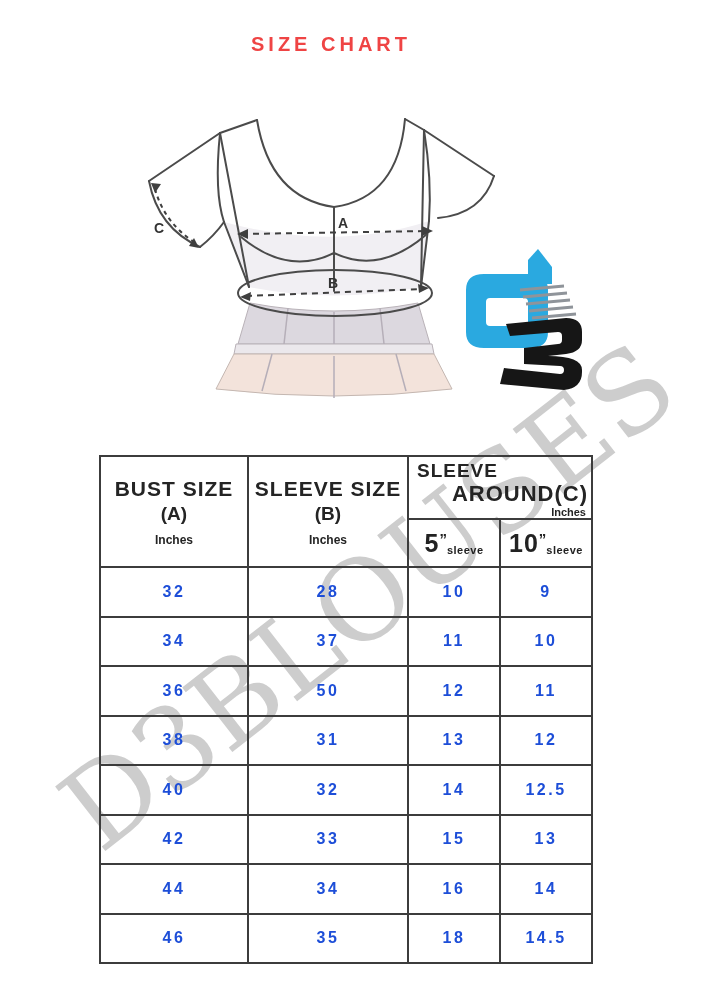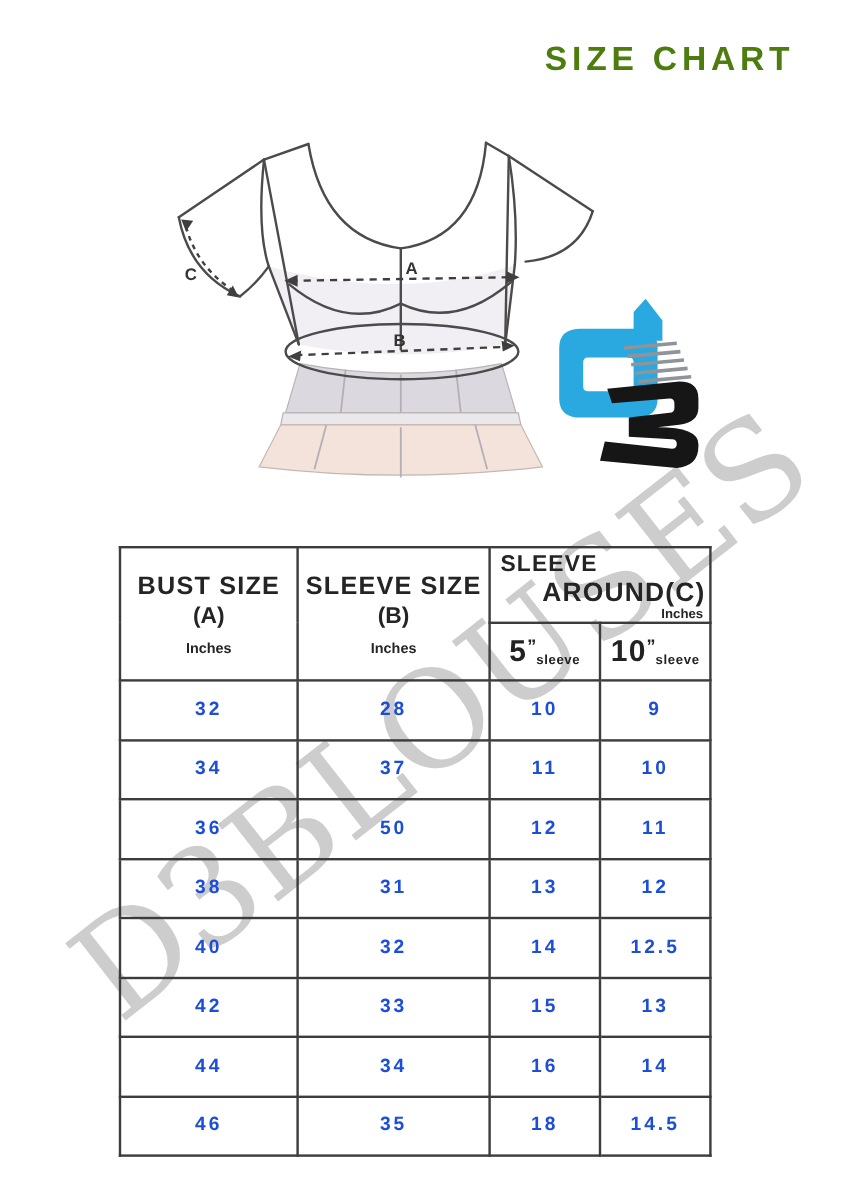--- a/index.html
+++ b/index.html
@@ -1,21 +1,21 @@
 <!DOCTYPE html>
 <html><head>
 <meta charset="utf-8">
 <style>
   html,body{margin:0;padding:0;background:#ffffff;}
   #page{position:relative;width:713px;height:1000px;background:#ffffff;overflow:hidden;
         font-family:"Liberation Sans",sans-serif;color:#222;}
 
   
-  .title{position:absolute;top:33px;left:0;width:662px;text-align:right;
-         font-size:28px;font-weight:bold;letter-spacing:4px;color:#4d7c0f;}
+  .title{position:absolute;top:33px;left:0;width:662px;text-align:center;
+         font-size:20px;font-weight:bold;letter-spacing:4px;color:#ef4444;}
 
   
   .watermark{position:absolute;left:42px;top:780px;z-index:0;
              font-family:"DejaVu Serif",serif;font-size:112px;line-height:1;
              color:rgba(130,130,130,0.40);white-space:nowrap;letter-spacing:0px;
              transform:rotate(-38deg);transform-origin:0 0;pointer-events:none;}
 
   .layer{position:absolute;z-index:1;}
 
   

